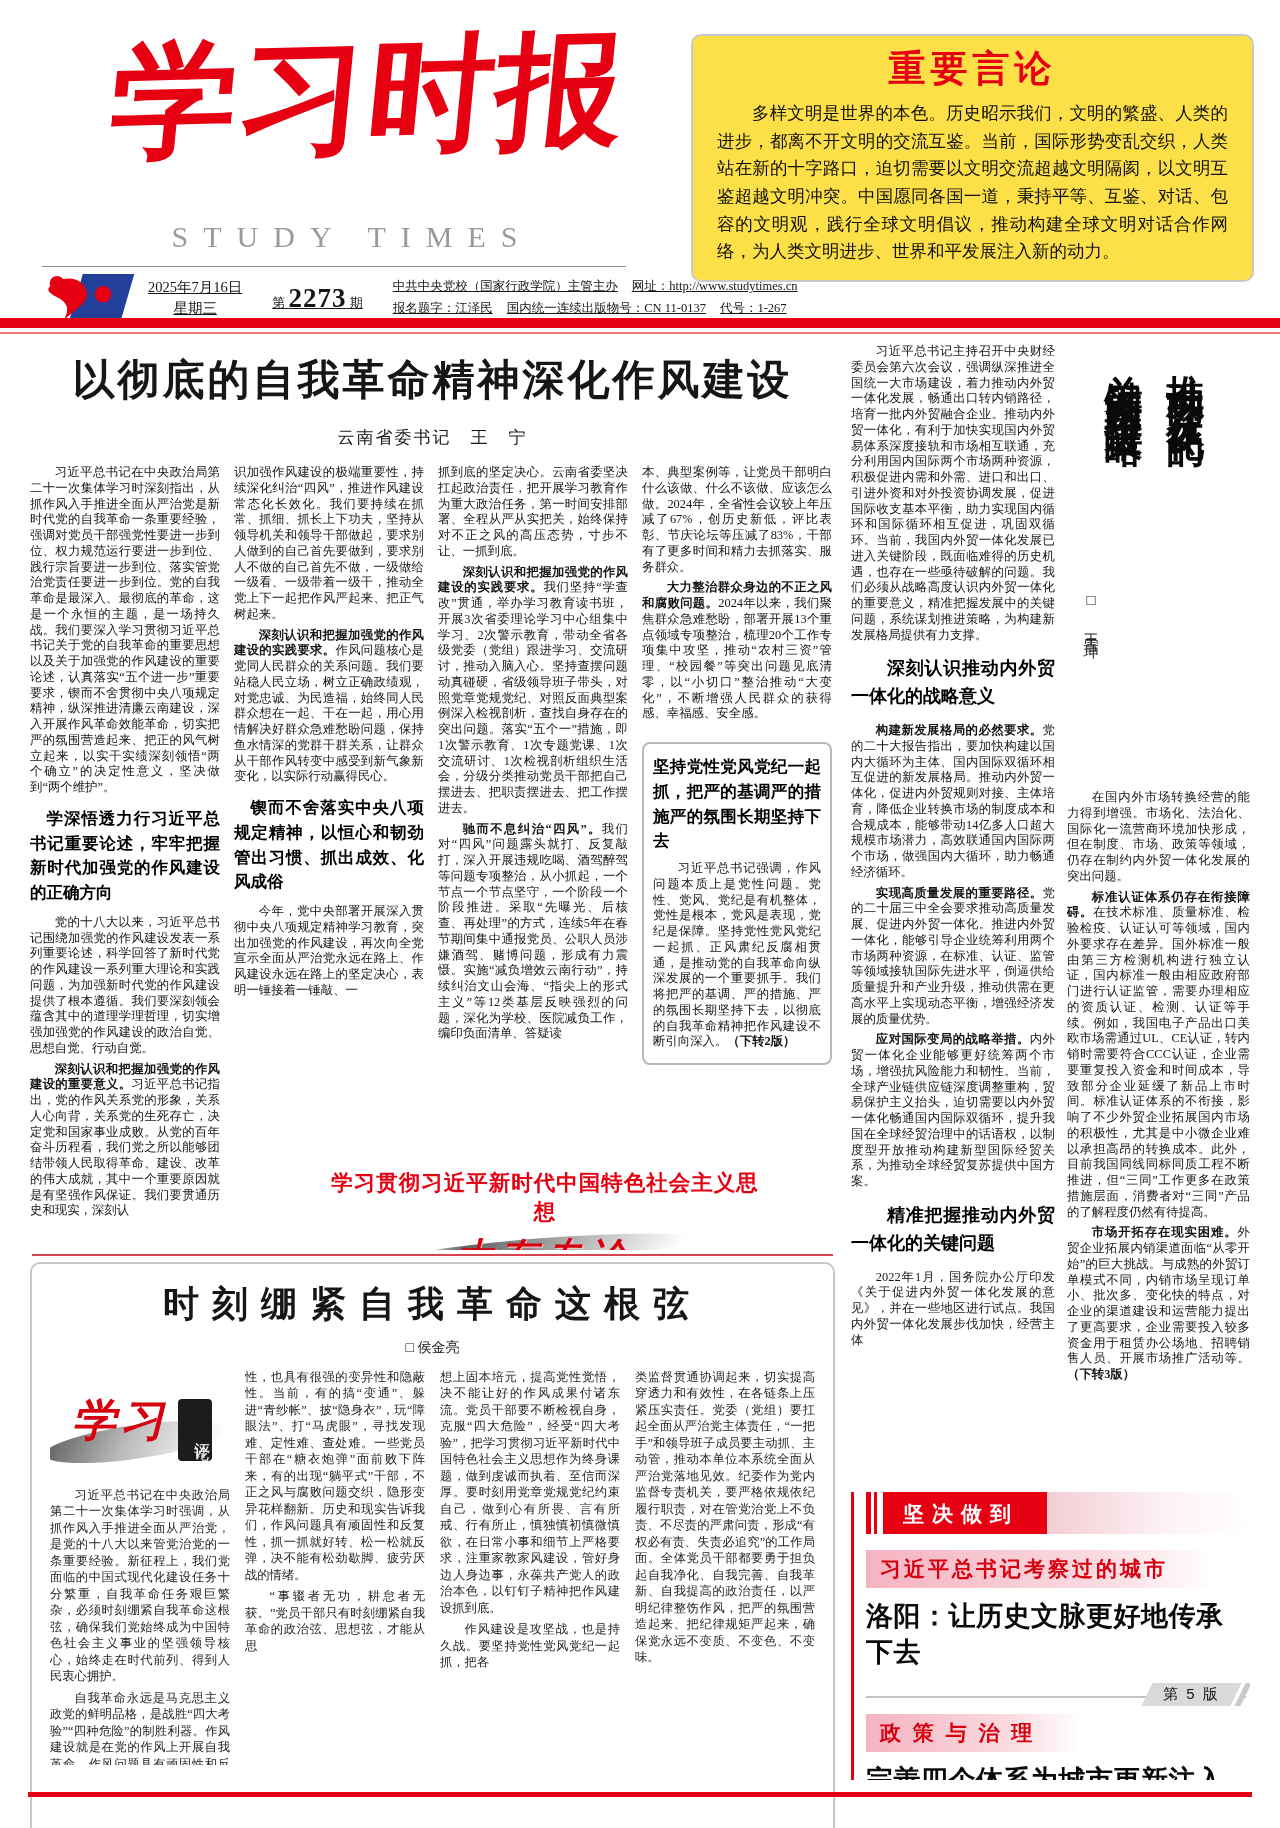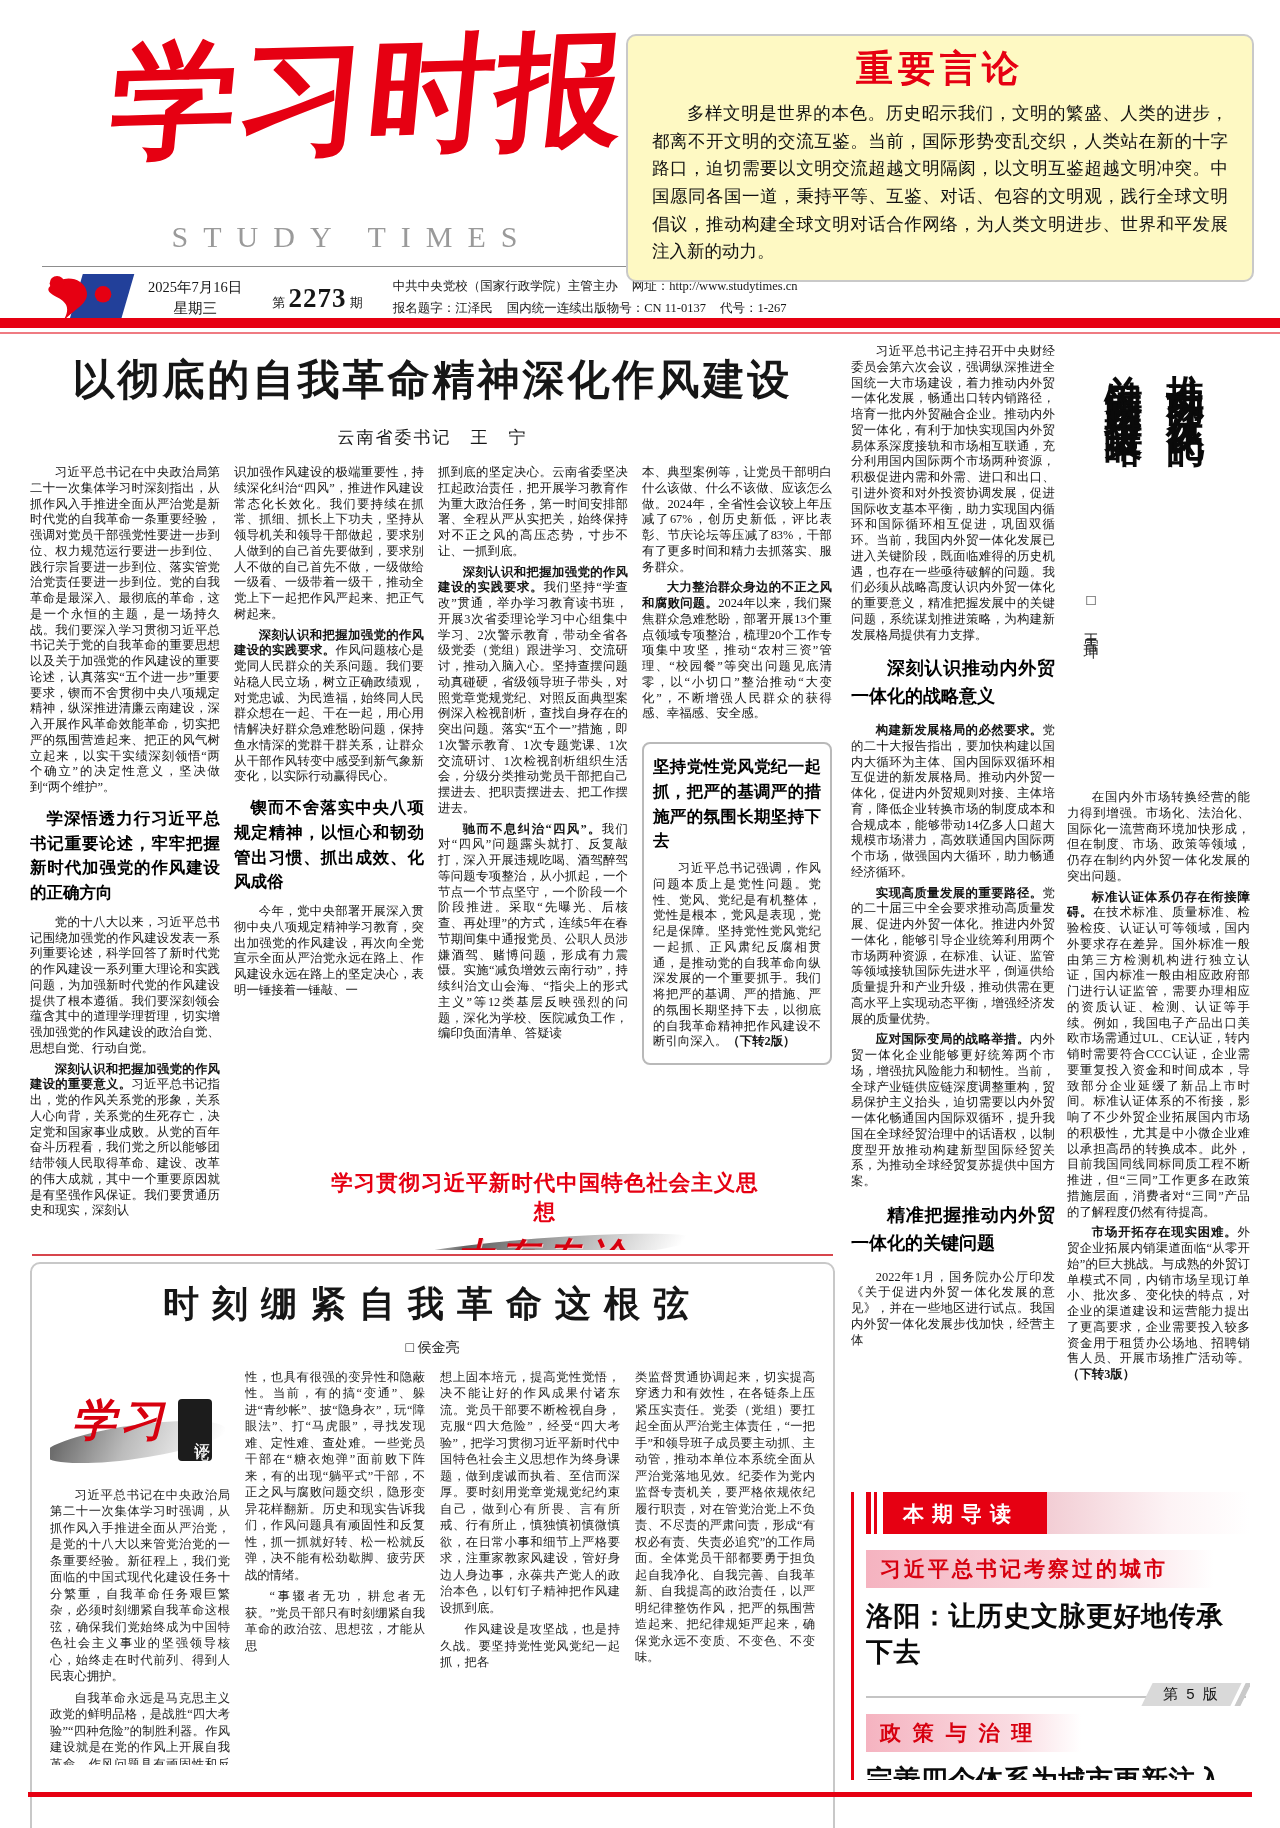--- a/index.html
+++ b/index.html
@@ -7,31 +7,31 @@
   .page { position:relative; width:1280px; height:1828px; margin:0 auto; background:#ffffff;
           font-family:"Liberation Serif","DejaVu Serif",serif; color:#161616; overflow:hidden; }
 
   
   .mast-title { position:absolute; left:112px; top:6px; width:480px; text-align:center;
                 font-size:126px; font-weight:900; color:#e60012; letter-spacing:2px;
                 transform:skewX(-7deg) rotate(-1.5deg); line-height:1.45; white-space:nowrap; }
   .mast-en { position:absolute; left:112px; top:220px; width:480px; text-align:center;
              font-size:30px; color:#9a9a9a; letter-spacing:15px; }
   .mast-rule { position:absolute; left:42px; top:266px; width:584px; height:1px; background:#8d8d8d; }
-  .dateline { position:absolute; left:46px; top:272px; width:580px; display:flex; align-items:center; }
+  .dateline { position:absolute; left:46px; top:272px; width:580px; display:flex; align-items:center;text-decoration:underline; }
   .dl-logo { width:92px; height:52px; flex:0 0 auto; }
   .dl-date { text-align:center; font-size:14.5px; line-height:1.45; padding:0 10px; white-space:nowrap; }
   .dl-sep { width:1px; height:38px; background:#999; margin:0 6px; }
   .dl-issue { white-space:nowrap; padding:0 8px; font-size:13px; }
   .dl-issue b { font-size:27px; font-weight:700; letter-spacing:1px; }
   .dl-pub { font-size:12.5px; line-height:1.75; padding-left:10px; white-space:nowrap; }
   .dl-pub span { margin-right:14px; }
 
-  .remarks-box { position:absolute; right:26px; top:34px; width:628px; height:248px;
-                 border:2px solid #c9c9c9; border-radius:10px; padding:8px 24px 6px; background:#fef9c3; }
+  .remarks-box { position:absolute; right:26px; top:34px; width:563px; height:248px;
+                 border:2px solid #c9c9c9; border-radius:10px; padding:8px 24px 6px; background:#fde047; }
   .remarks-title { text-align:center; color:#e60012; font-size:37px; font-weight:800;
                    font-family:"Liberation Sans","DejaVu Sans",sans-serif; letter-spacing:5px; margin-bottom:6px; }
   .remarks-body { font-size:17.5px; line-height:1.58; text-align:justify; text-indent:2em; color:#101010; }
 
   .red-bar  { position:absolute; left:0; top:318px; width:1280px; height:10px; background:#e60012; }
   .red-bar2 { position:absolute; left:0; top:332px; width:1280px; height:2px; background:#ef7b82; }
 
   
   .content { position:absolute; left:30px; top:344px; width:1220px; display:flex; gap:16px; }
   .left-region { width:805px; }
@@ -253,21 +253,21 @@
           <p class="noind">在国内外市场转换经营的能力得到增强。市场化、法治化、国际化一流营商环境加快形成，但在制度、市场、政策等领域，仍存在制约内外贸一体化发展的突出问题。</p>
           <p><span class="lead">标准认证体系仍存在衔接障碍。</span><span>在技术标准、质量标准、检验检疫、认证认可等领域，国内外要求存在差异。国外标准一般由第三方检测机构进行独立认证，国内标准一般由相应政府部门进行认证监管，需要办理相应的资质认证、检测、认证等手续。例如，我国电子产品出口美欧市场需通过UL、CE认证，转内销时需要符合CCC认证，企业需要重复投入资金和时间成本，导致部分企业延缓了新品上市时间。标准认证体系的不衔接，影响了不少外贸企业拓展国内市场的积极性，尤其是中小微企业难以承担高昂的转换成本。此外，目前我国同线同标同质工程不断推进，但“三同”工作更多在政策措施层面，消费者对“三同”产品的了解程度仍然有待提高。</span></p>
           <p><span class="lead">市场开拓存在现实困难。</span><span>外贸企业拓展内销渠道面临“从零开始”的巨大挑战。与成熟的外贸订单模式不同，内销市场呈现订单小、批次多、变化快的特点，对企业的渠道建设和运营能力提出了更高要求，企业需要投入较多资金用于租赁办公场地、招聘销售人员、开展市场推广活动等。</span><span class="turn">（下转3版）</span></p>
         </div>
       </div>
 
       <div class="guide-box">
         <div class="guide-head">
           <div class="guide-bar"></div>
           <div class="guide-bar2"></div>
-          <div class="guide-label">本期导读</div>
+          <div class="guide-label">坚决做到</div>
           <div class="guide-grad"></div>
         </div>
 
         <div>
           <div class="g-tag">习近平总书记考察过的城市</div>
           <div class="g-title">洛阳：让历史文脉更好地传承下去</div>
           <div class="g-rule">
             <div class="g-page"><span>第 5 版</span></div>
           </div>
         </div>

